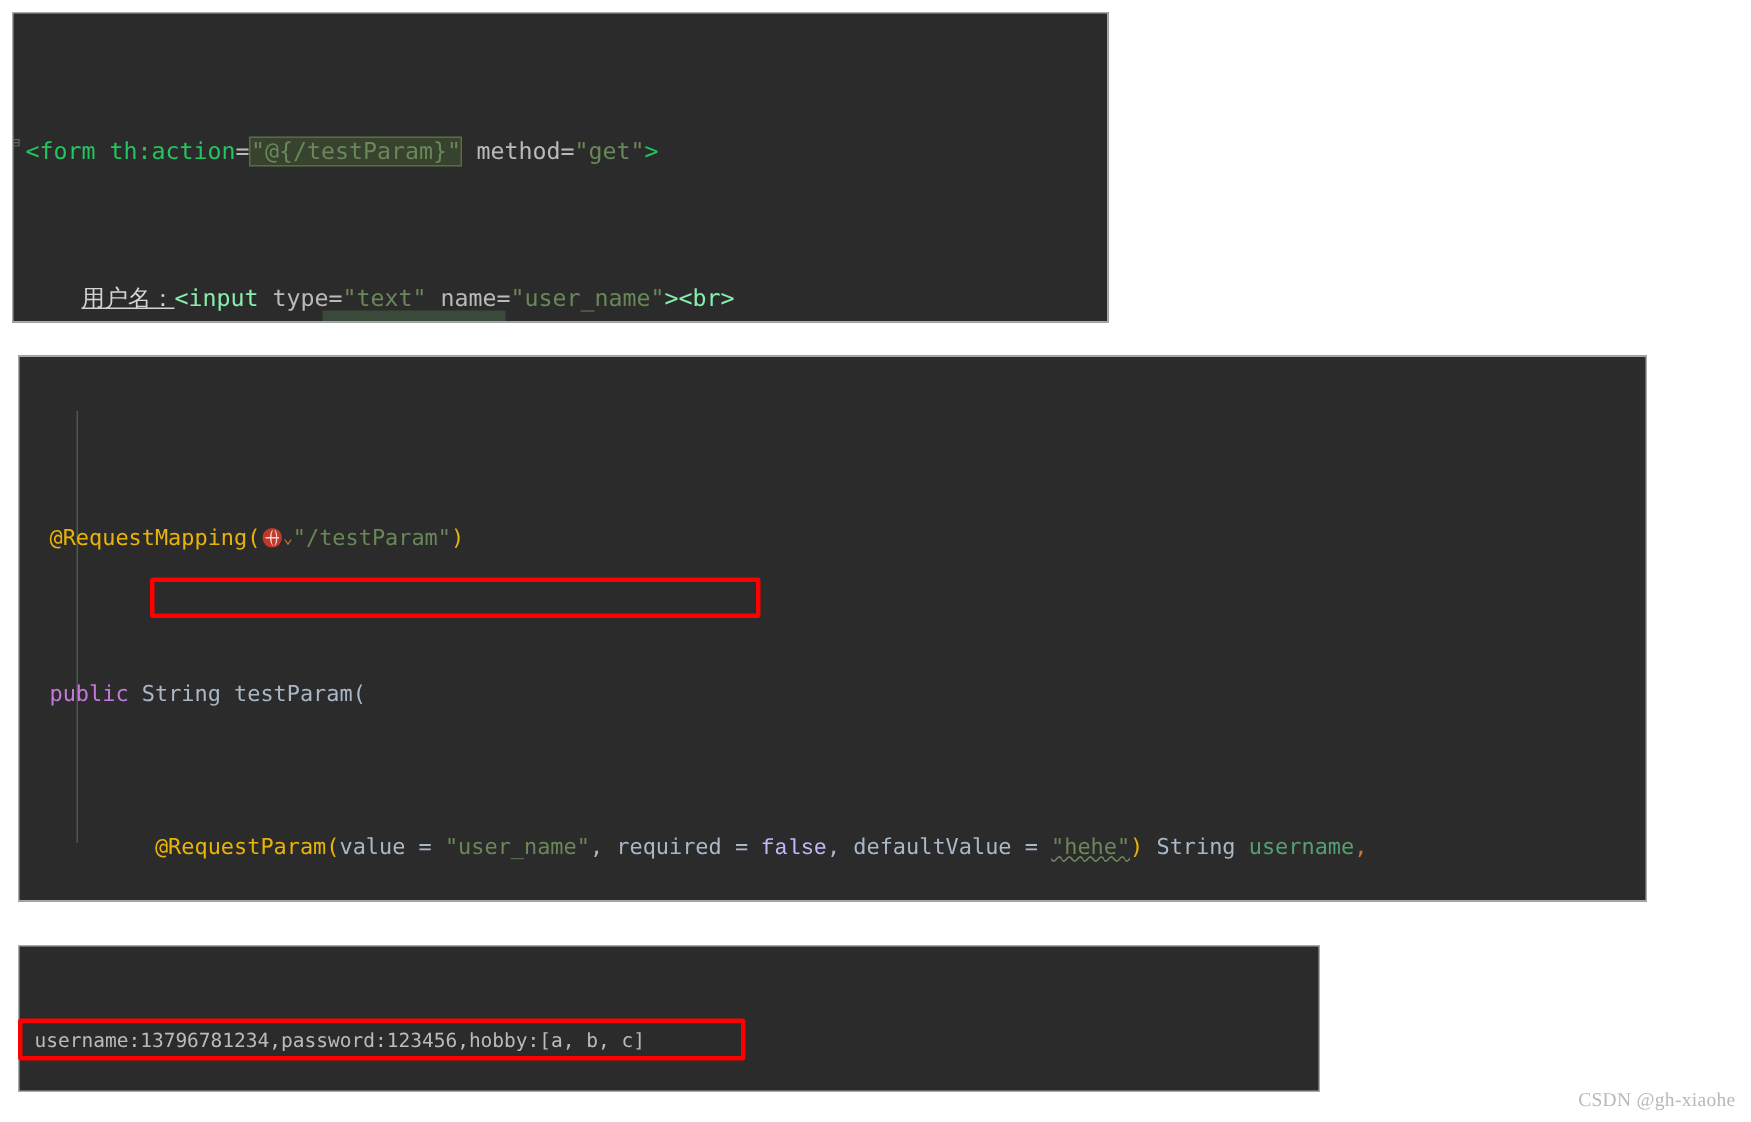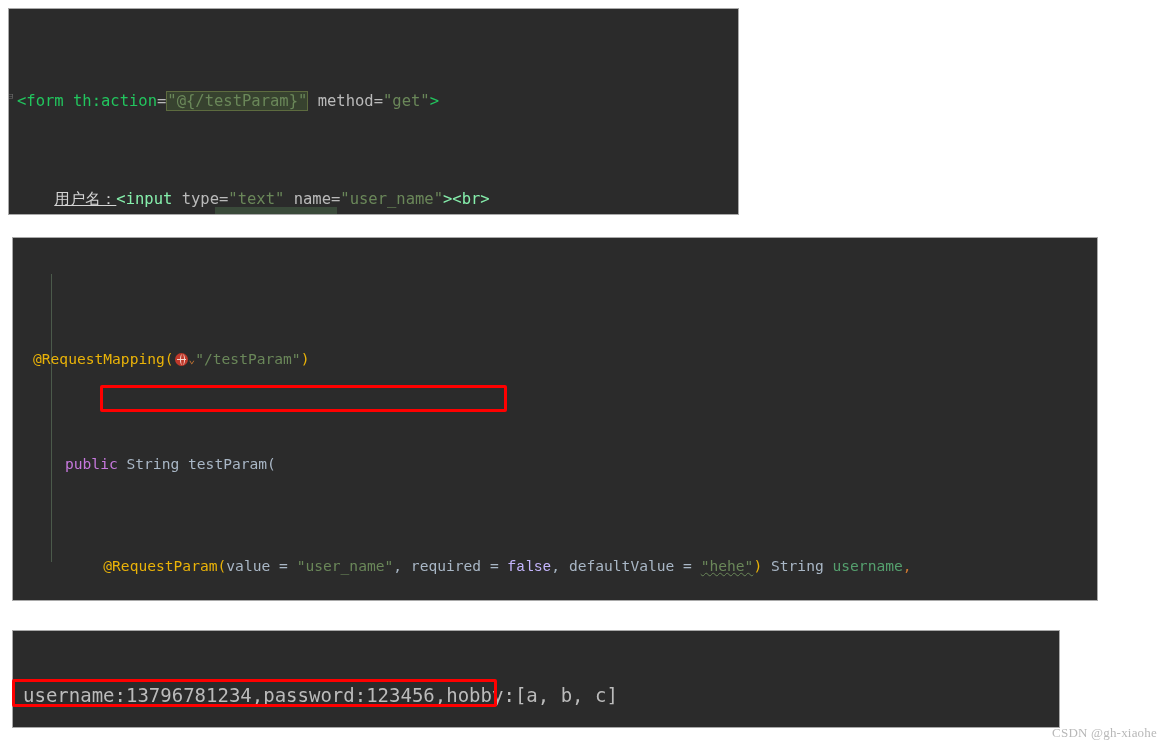--- a/index.html
+++ b/index.html
@@ -37,37 +37,37 @@
   }
   #block-java .ln { padding-left: 20px; position: relative; }
   
   #block-java .guide {
     position: absolute; left: 38px; top: 36px; width: 1px; height: 288px;
     background: #4b5a4b;
   }
 
   
   #block-console {
-    left: 12px; top: 630px; width: 1048px; height: 98px;
-    font-size: 19px; line-height: 24px;
+    left: 12px; top: 630px; width: 868px; height: 98px;
+    font-size: 13px; line-height: 24px;
     padding: 4px 0 0 0;
   }
   #block-console .ln { padding-left: 10px; }
 
   
   .tagpunct { color: #22c55e; text-align: center; }
   .tag      { color: #86efac; }
   .attr     { color: #bababa; }
   .thattr   { color: #22c55e; }
   .str      { color: #6a8759; }
   .cn       { color: #a9b7c6; }
   .anno     { color: #eab308; }
   .punct    { color: #a9b7c6; }
   .orange   { color: #cc7832; }
-  .purple   { color: #c678dd; margin-left: 32px; }
+  .purple   { color: #c678dd; }
   .var-green{ color: #55a06e; }
   .white    { color: #d4d4d4; text-decoration: underline; }
   .magenta  { color: #c4b5fd; font-family: Liberation Mono, monospace; }
   .console-txt { color: #bbbbbb; }
 
   
   .squig {
     text-decoration: underline;
     text-decoration-style: wavy;
     text-decoration-color: #6a8759;

